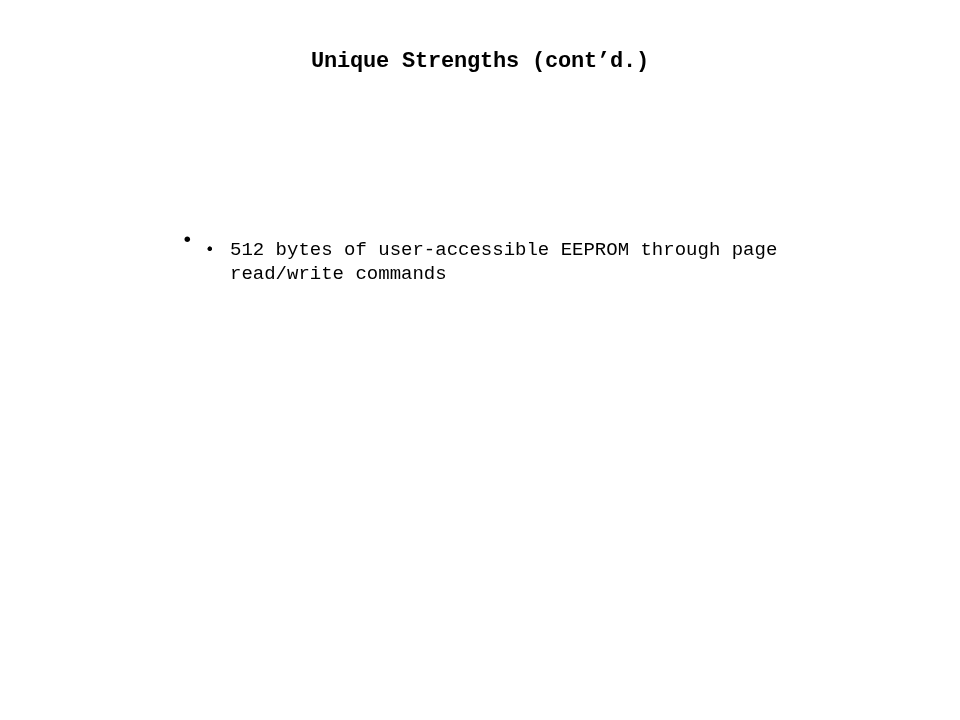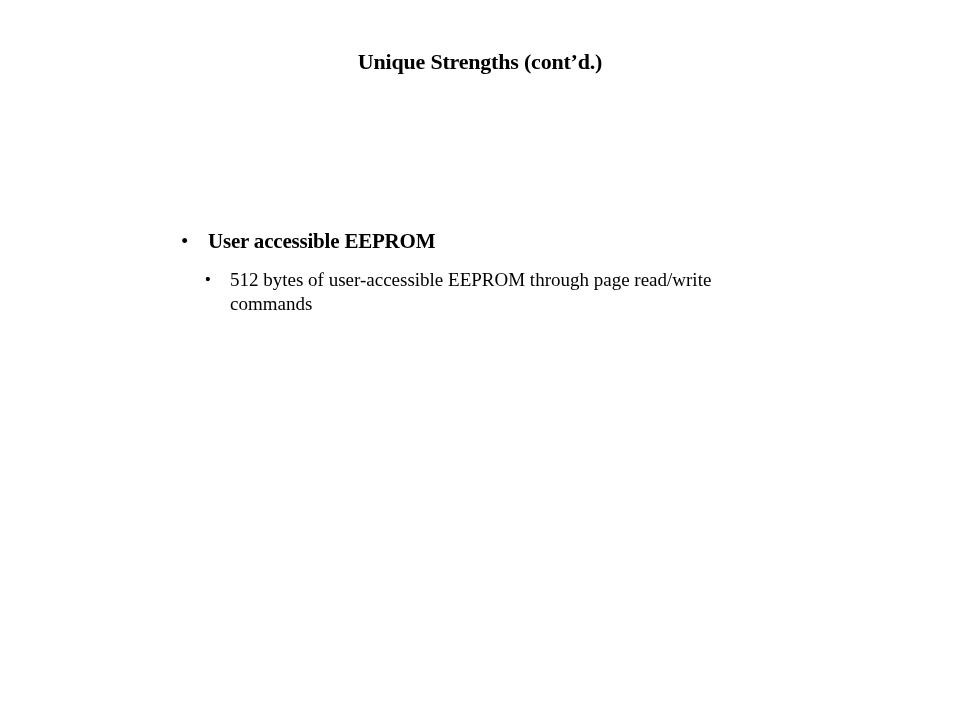--- a/index.html
+++ b/index.html
@@ -6,21 +6,21 @@
       margin: 0;
       padding: 0;
       background: #ffffff;
     }
     .slide {
       position: relative;
       width: 960px;
       height: 512px;
       background: #ffffff;
       overflow: hidden;
-      font-family: Liberation Serif, serif;
+      font-family: Liberation Mono, monospace;
       color: #000000;
     }
     .title {
       position: absolute;
       left: 0;
       top: 48px;
       width: 960px;
       text-align: center;
       font-size: 22px;
       font-weight: bold;
@@ -68,21 +68,20 @@
   </style>
 </head>
 <body>
 
 <div class="slide">
   <div class="title">Unique Strengths (cont’d.)</div>
 
   <div class="content">
     <div class="l1">
       <span class="bullet">•</span>
-      <span>User accessible EEPROM</span>
     </div>
 
     <div class="sublist">
       <div class="l2">
         <span class="bullet">•</span>
       </div>
       <div class="l2">
         <span class="bullet">•</span>
         <span>512 bytes of user-accessible EEPROM through page read/write commands</span>
       </div>

